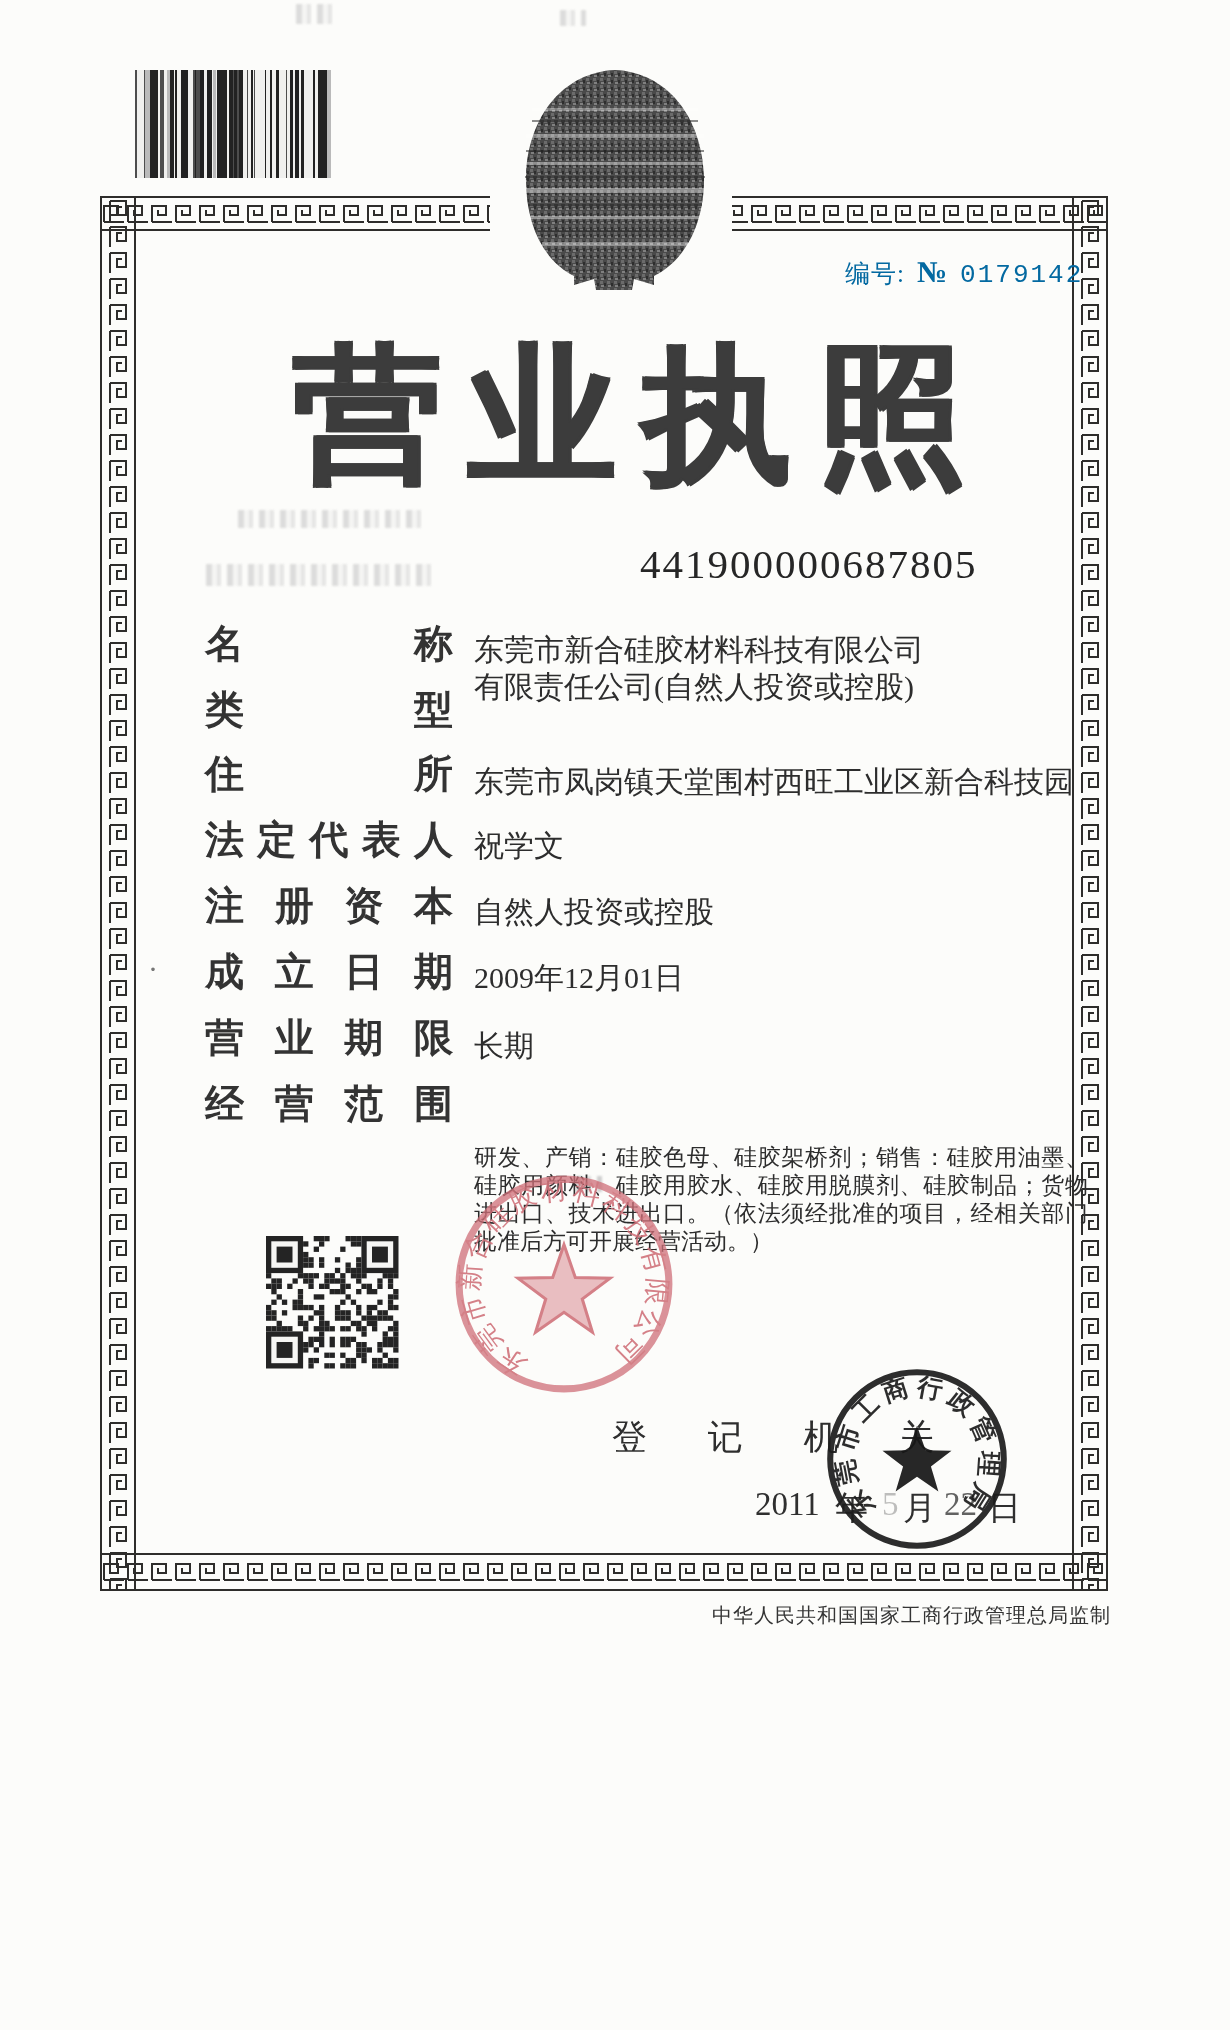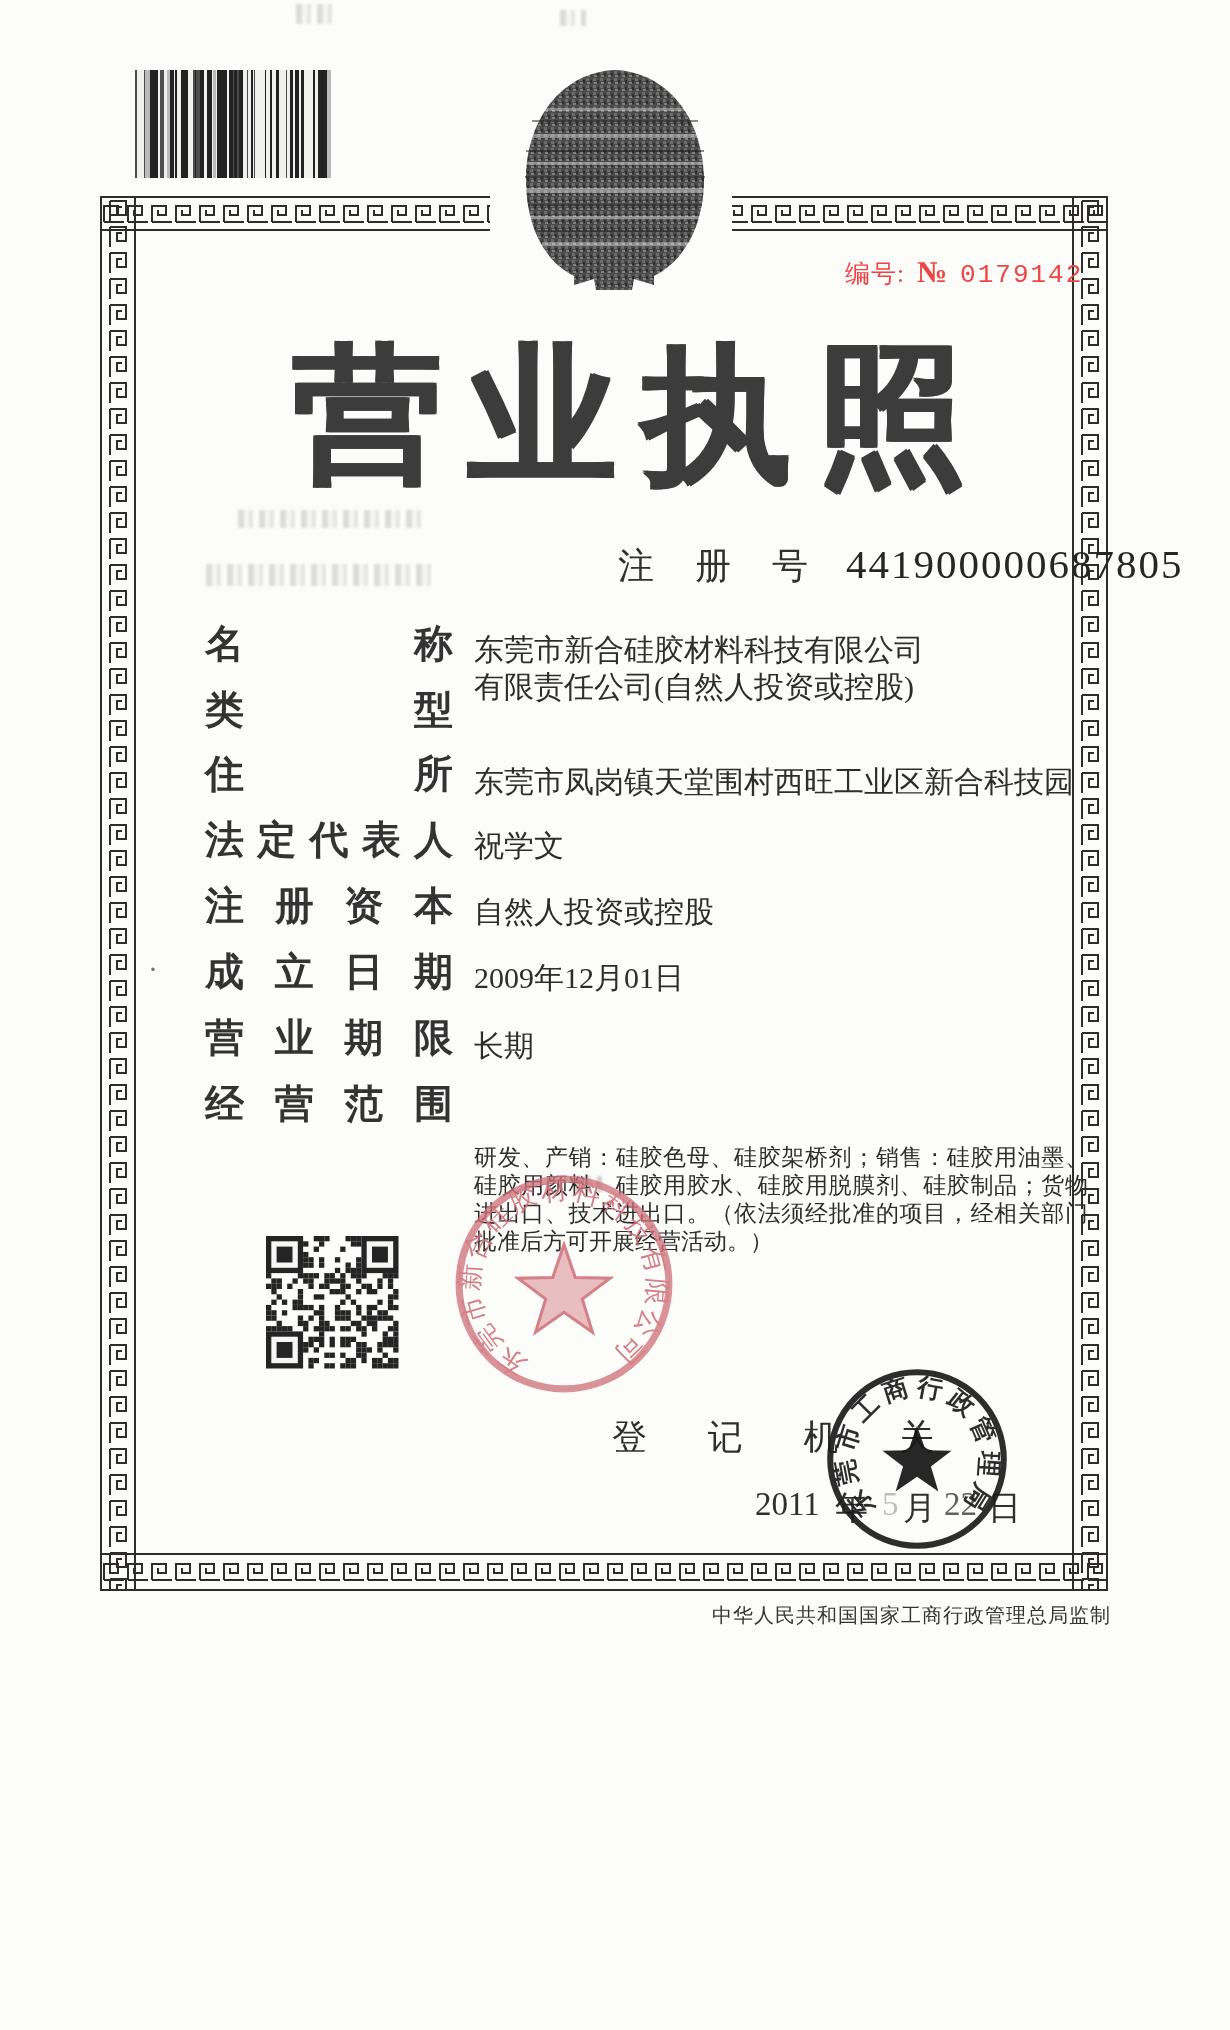--- a/index.html
+++ b/index.html
@@ -18,21 +18,21 @@
 
   
   .barcode{left:135px;top:70px;width:198px;height:108px;display:flex;align-items:stretch;overflow:hidden;filter:contrast(95%);}
   .barcode i{display:block;height:100%;}
 
   
   .emblem-mask{left:490px;top:190px;width:242px;height:50px;background:#fcfcfa;}
   .emblem{left:502px;top:64px;}
 
   
-  .serial{left:845px;top:255px;width:270px;font-size:25px;letter-spacing:1px;color:#ef4444;display:flex;align-items:baseline;gap:12px;}
+  .serial{left:845px;top:255px;width:270px;font-size:25px;letter-spacing:1px;color:#0369a1;display:flex;align-items:baseline;gap:12px;}
   .serial .no-sym{font-weight:bold;font-size:30px;}
   .serial .no-digits{font-family:"Liberation Mono", monospace;font-size:26px;letter-spacing:2px;}
 
   .title{left:292px;top:330px;width:672px;height:170px;display:flex;justify-content:space-between;
          font-family:"Liberation Sans", sans-serif;font-weight:bold;font-size:148px;line-height:168px;color:#343434;}
   .title span{text-shadow:3px 0 0 currentColor,0 2px 0 currentColor,3px 2px 0 currentColor;filter:contrast(90%);}
 
   .regline{left:618px;top:540px;height:50px;display:flex;align-items:baseline;}
   .regline .reg-label{font-size:36px;letter-spacing:16px;color:#303030;}
   .regline .reg-number{font-size:41px;letter-spacing:2px;margin-left:22px;color:#262626;}
@@ -787,21 +787,20 @@
   </div>
 
   <div class="abs title" id="titleRow">
       <span>营</span>
       <span>业</span>
       <span>执</span>
       <span>照</span>
     </div>
 
   <div class="abs regline">
-    <span class="reg-label">注 册 号</span>
     <span class="reg-number">441900000687805</span>
   </div>
 
   <div id="fieldsHost">
       <div class="frow">
         <div class="flabel" style="top: 622px;">
           <span>名</span>
           <span>称</span>
         </div>
         <div class="fvalue" style="top: 632px;">东莞市新合硅胶材料科技有限公司</div>

